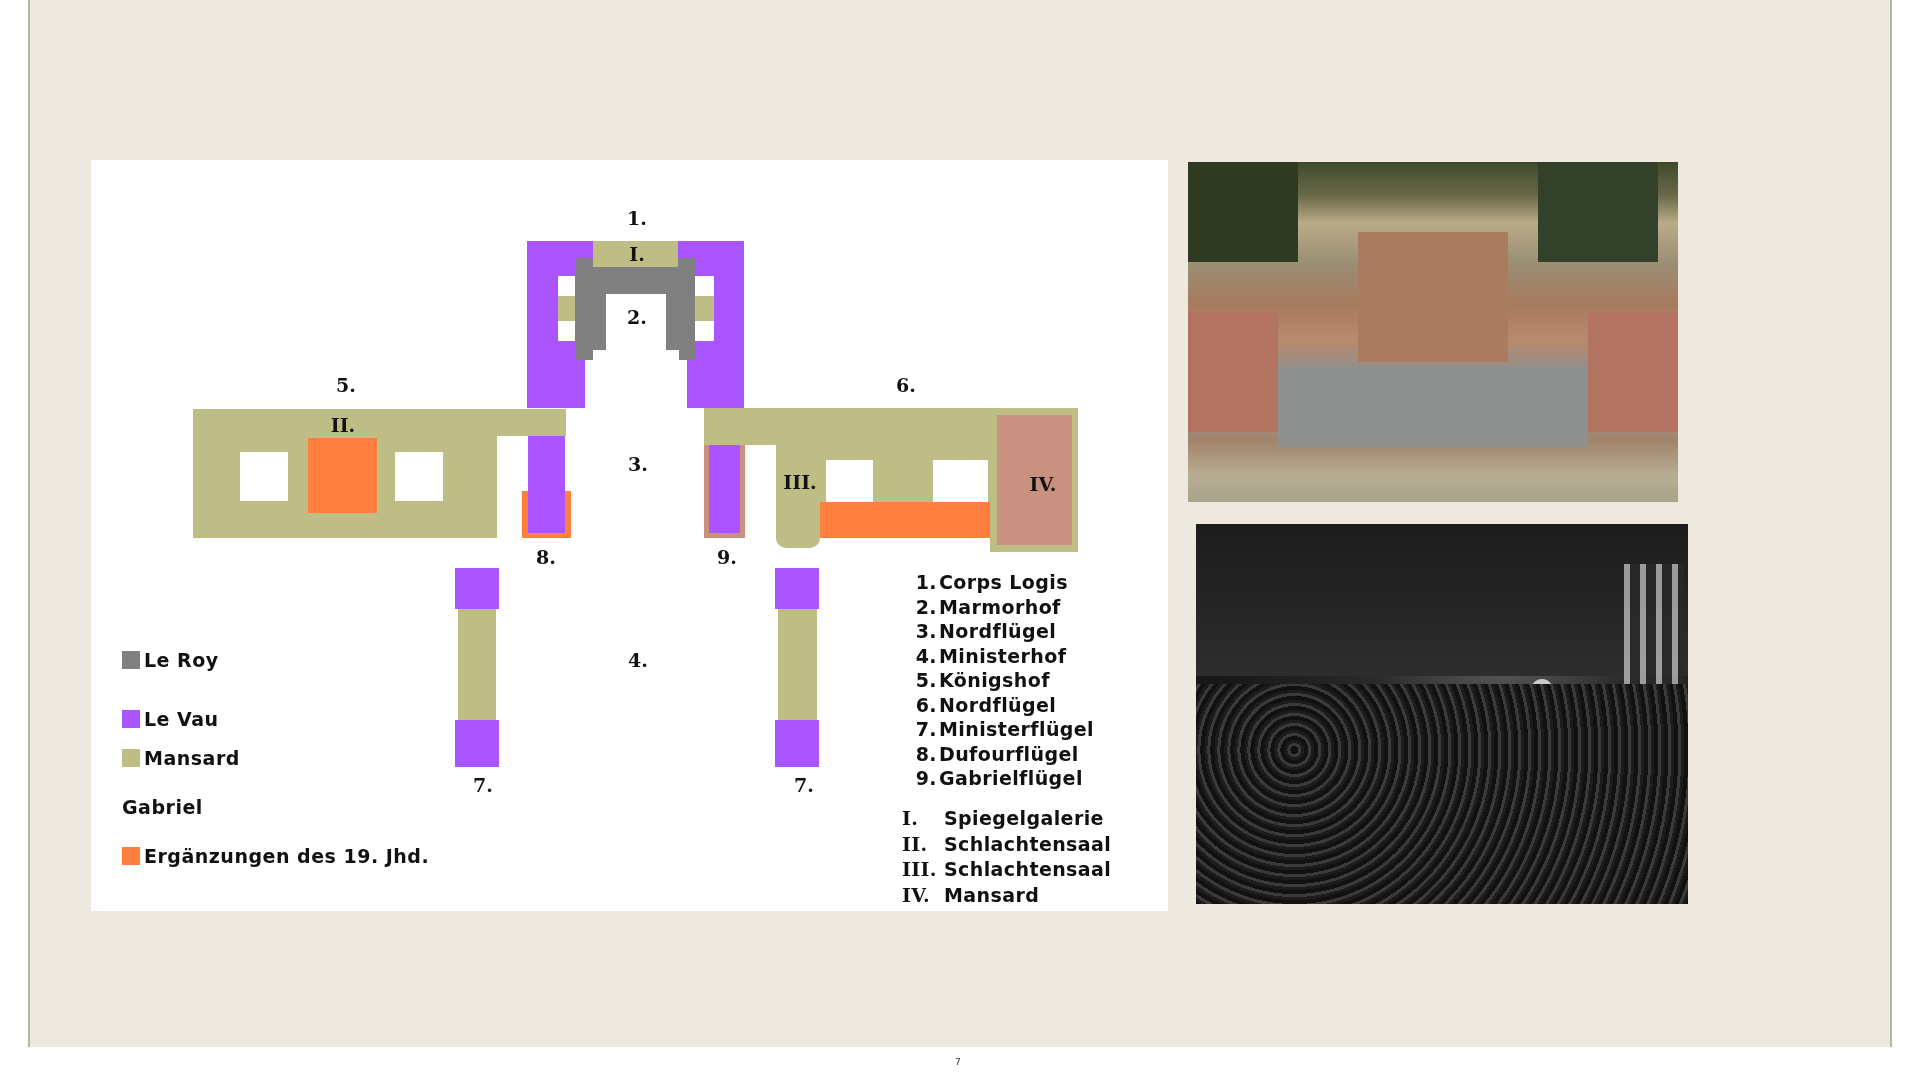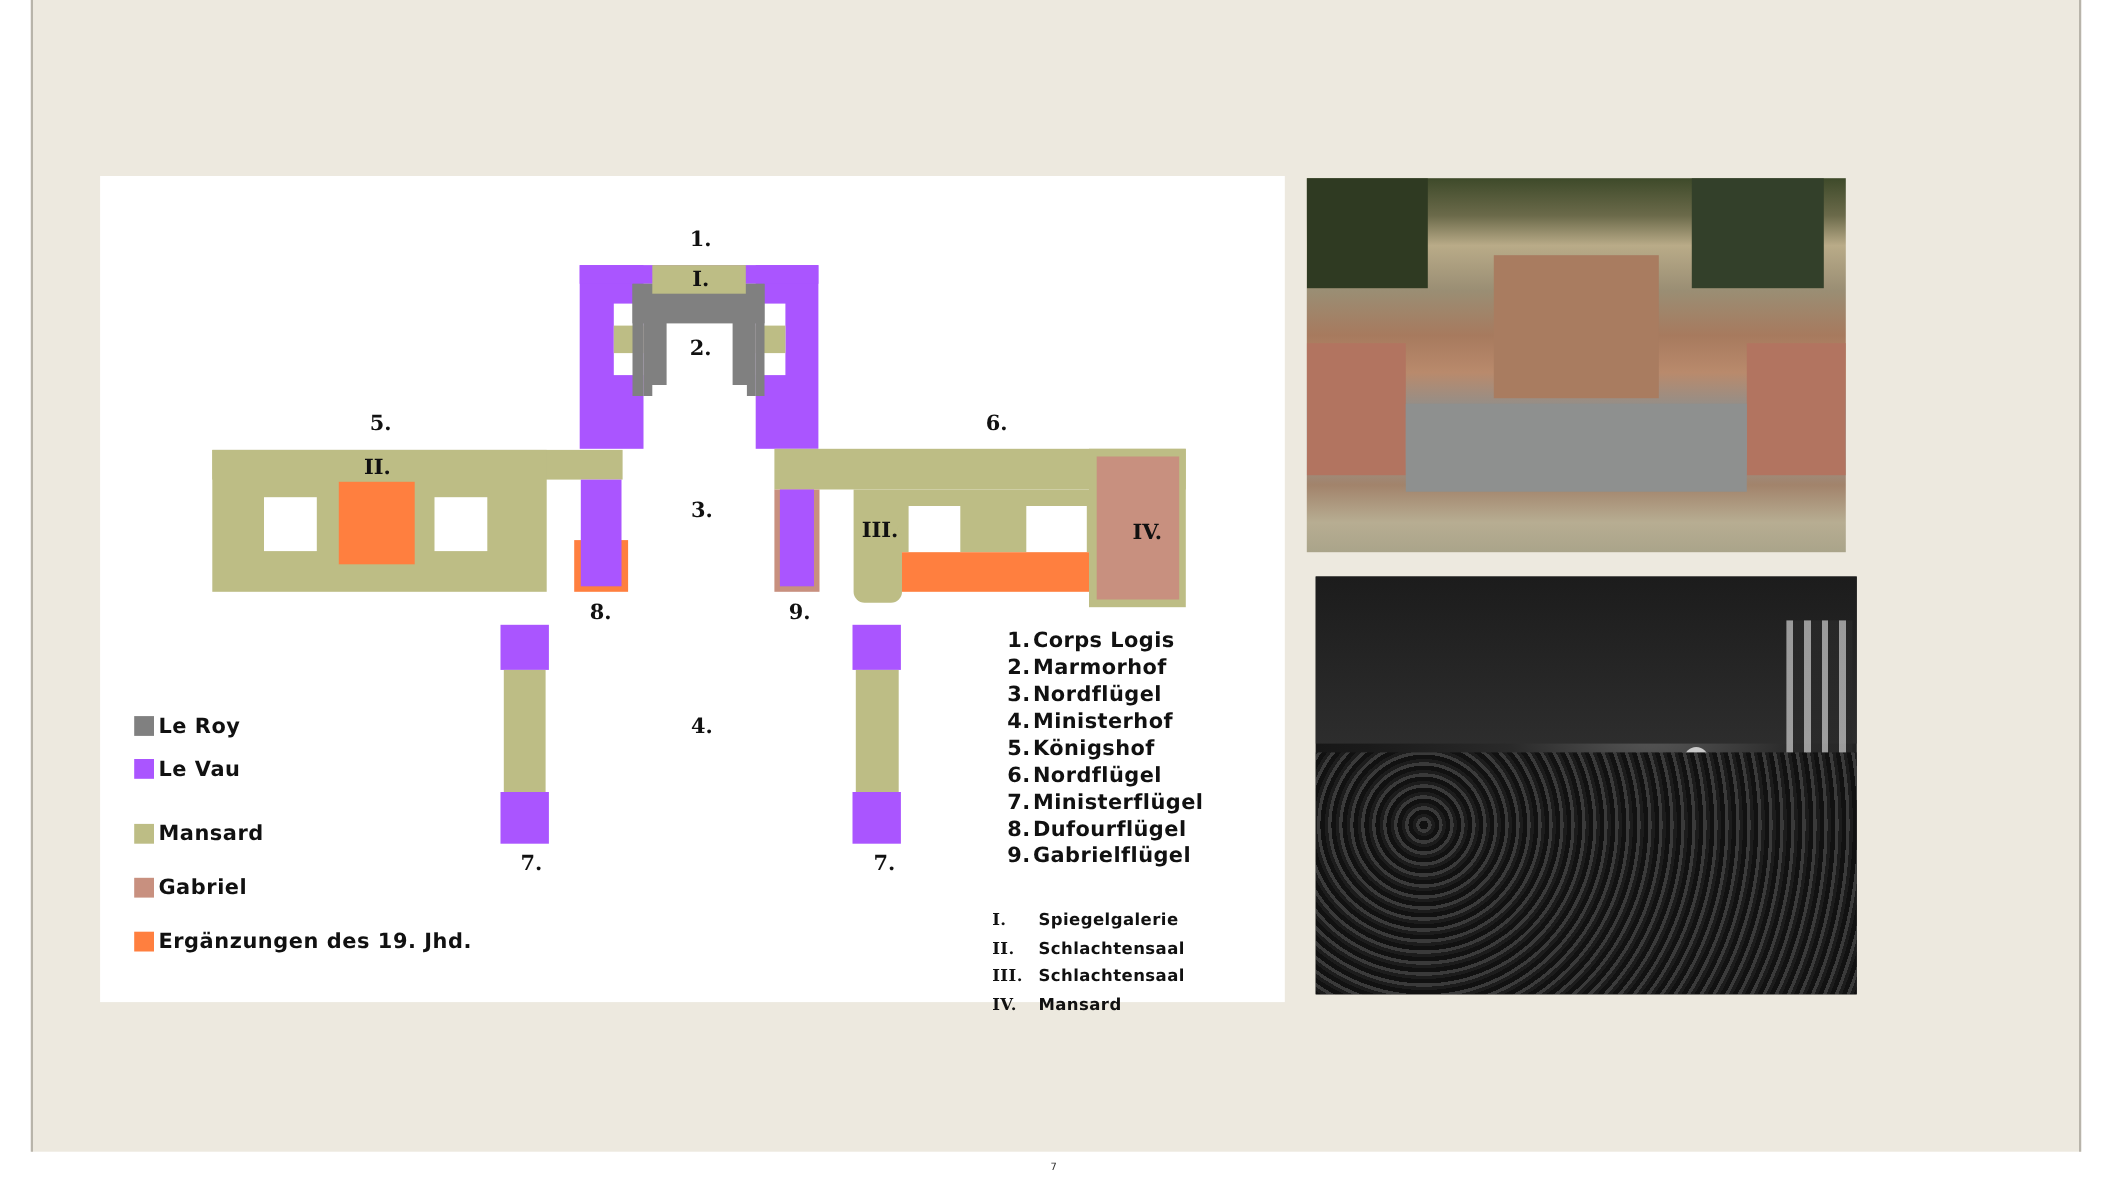--- a/index.html
+++ b/index.html
@@ -9,21 +9,21 @@
            border-left:2px solid #b8b4aa; border-right:2px solid #b8b4aa; box-sizing:border-box; }
   .plan { position:absolute; left:91px; top:160px; width:1077px; height:751px; background:#ffffff; }
   .b { position:absolute; }
   .lbl { position:absolute; font-weight:bold; font-size:19px; color:#111; font-family:"DejaVu Serif", serif; transform:translate(-50%,-50%); white-space:nowrap; }
   .legend-row { position:absolute; left:122px; height:22px; display:flex; align-items:center; }
   .sw { width:18px; height:18px; margin-right:4px; }
   .legend-text { font-weight:bold; font-size:19px; color:#111; letter-spacing:0.5px; }
   .keylist { position:absolute; left:904px; top:570px; font-weight:bold; font-size:19px; color:#111; }
   .keyrow { height:24.5px; line-height:24.5px; white-space:nowrap; letter-spacing:0.4px; }
   .keyrow .num { display:inline-block; width:33px; text-align:right; padding-right:2px; }
-  .romanlist { position:absolute; left:902px; top:824px; font-weight:bold; font-size:15px; color:#111; }
+  .romanlist { position:absolute; left:902px; top:806px; font-weight:bold; font-size:19px; color:#111; }
   .romanrow { height:25.5px; line-height:25.5px; white-space:nowrap; letter-spacing:0.4px; }
   .romanrow .rn { display:inline-block; width:42px; font-family:"DejaVu Serif", serif; }
   .photo { position:absolute; overflow:hidden; }
   .pagenum { position:absolute; left:955px; top:1057px; font-size:9px; color:#333; }
 </style>
 </head>
 <body>
 
 <div class="slide"></div>
 
@@ -90,29 +90,29 @@
 <div class="lbl" style="left:546px;top:557px;">8.</div>
 <div class="lbl" style="left:727px;top:557px;">9.</div>
 <div class="lbl" style="left:638px;top:660px;">4.</div>
 <div class="lbl" style="left:483px;top:785px;">7.</div>
 <div class="lbl" style="left:804px;top:785px;">7.</div>
 
 <div class="legend-row" style="top:649px;">
   <span class="sw" style="background:#808080;"></span>
   <span class="legend-text">Le Roy</span>
 </div>
-<div class="legend-row" style="top:688px;text-align:right;">
+<div class="legend-row" style="top:708px;text-align:right;">
   <span class="sw" style="background:#aa55ff;"></span>
   <span class="legend-text">Le Vau</span>
 </div>
 <div class="legend-row" style="top:747px;">
   <span class="sw" style="background:#bdbd85;"></span>
   <span class="legend-text">Mansard</span>
 </div>
-<div class="legend-row" style="top:796px;">
+<div class="legend-row" style="top:796px;flex-direction:column;">
   <span class="sw" style="background:#c8907f;"></span>
   <span class="legend-text">Gabriel</span>
 </div>
 <div class="legend-row" style="top:845px;text-align:center;">
   <span class="sw" style="background:#ff7f3f;"></span>
   <span class="legend-text">Ergänzungen des 19. Jhd.</span>
 </div>
 
 <div class="keylist">
   <div class="keyrow"><span class="num">1.</span><span>Corps Logis</span></div>

